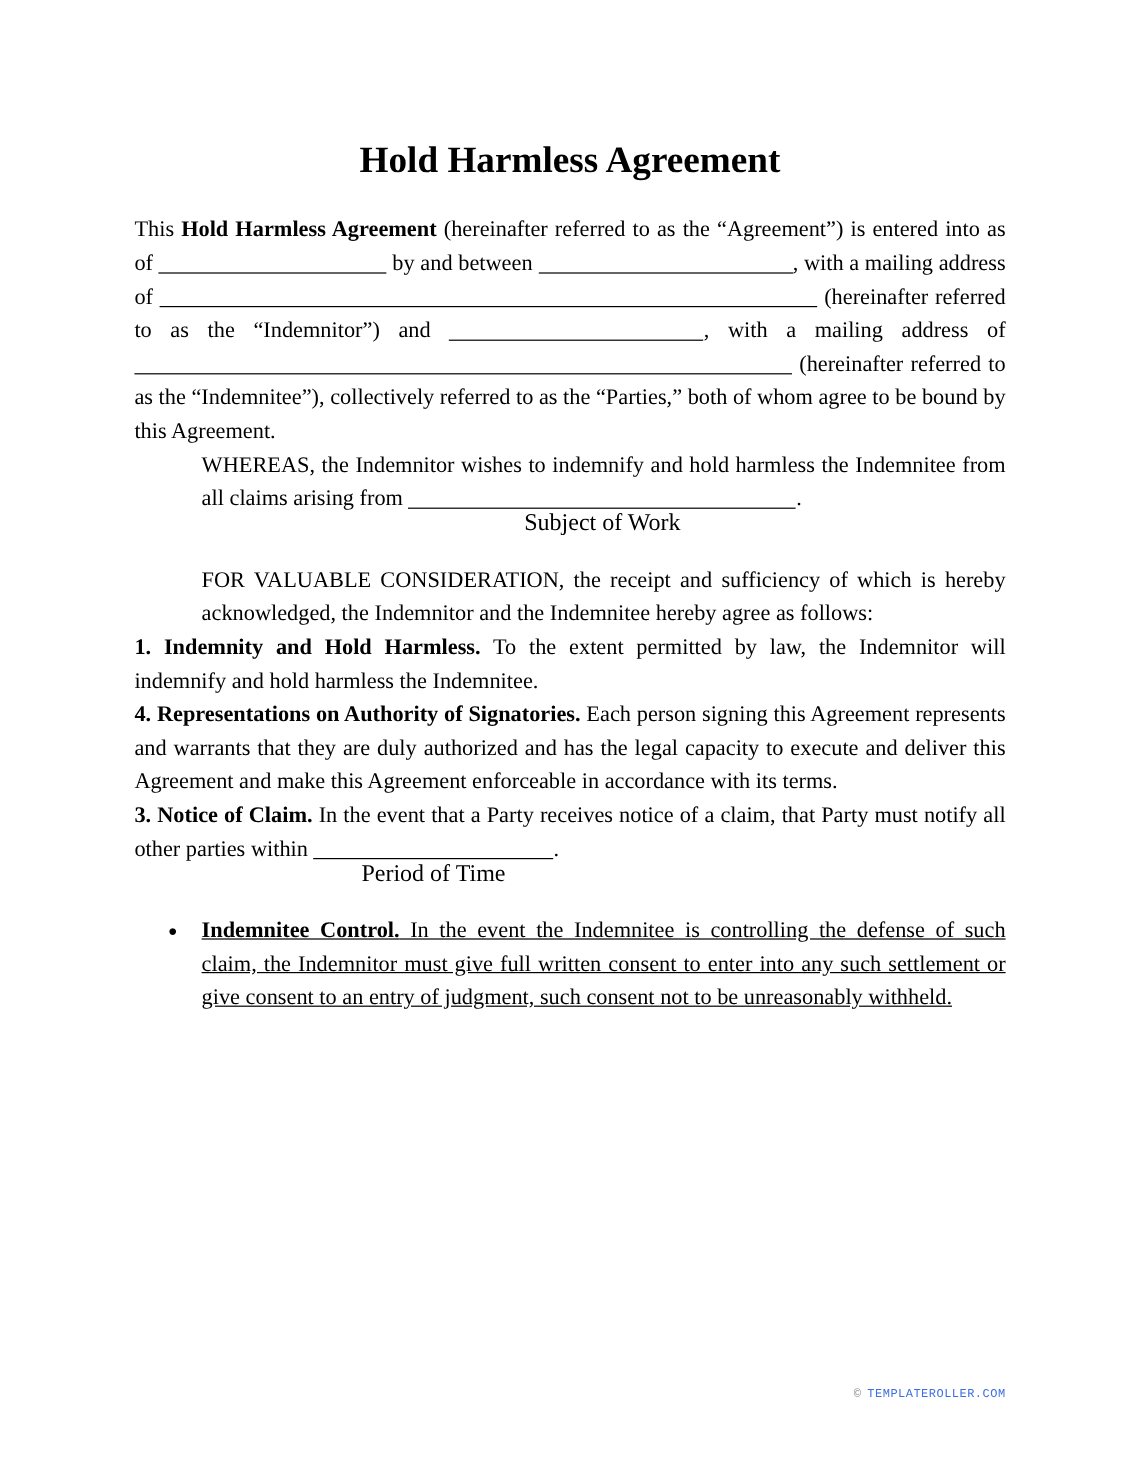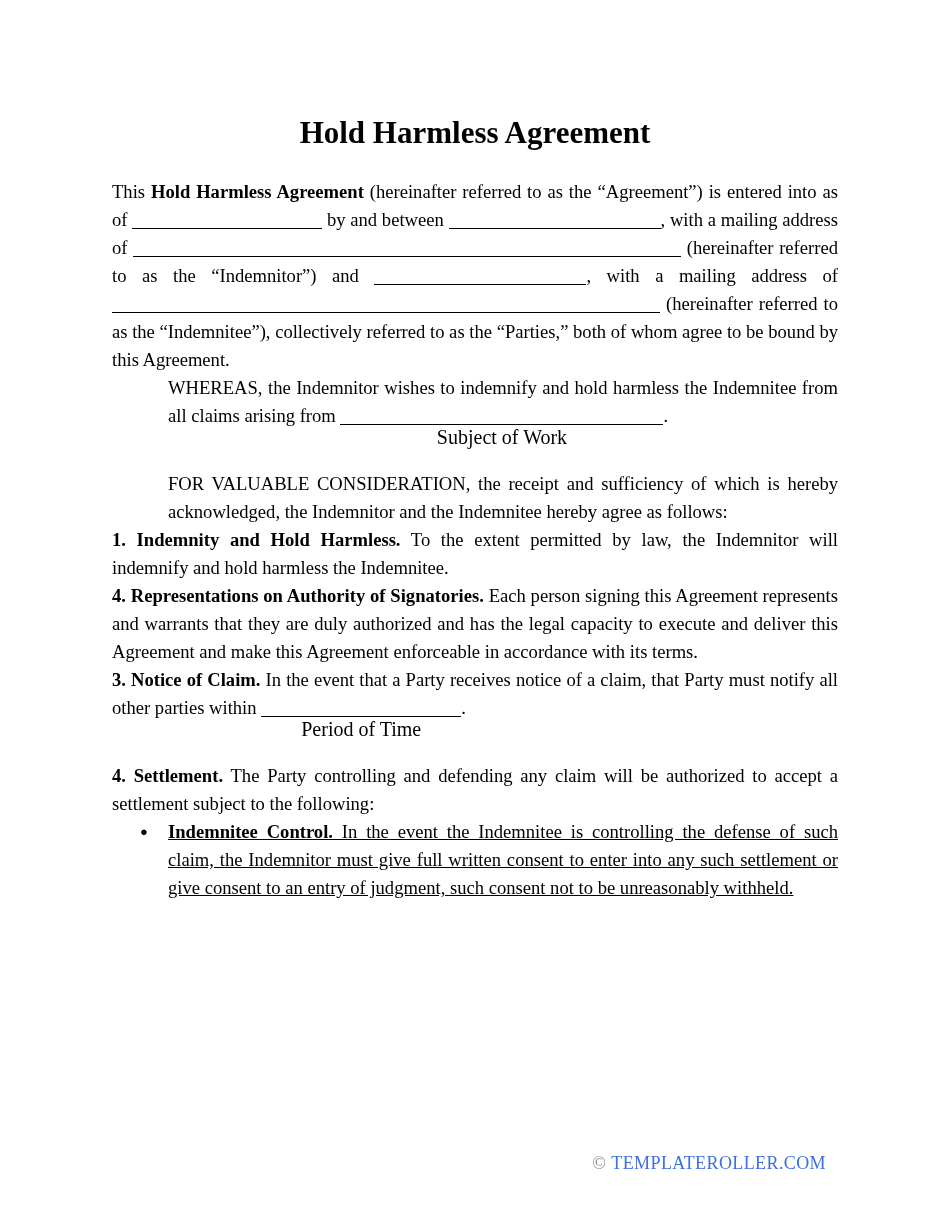--- a/index.html
+++ b/index.html
@@ -50,44 +50,43 @@
     left:50%;
     top:20px;
     transform:translateX(-50%);
     font-size:20px;
     line-height:26px;
     white-space:nowrap;
     font-weight:400;
   }
   .footer {
     position:absolute;
-    right:124px;
+    right:112px;
     top:1149px;
-    font-family:Liberation Serif, serif;
-    font-size:18px;
+    font-family:Liberation Mono, monospace;
+    font-size:10px;
     letter-spacing:0.4px;
     white-space:nowrap;
   }
   .footer .copy { color:#8f8f8f; margin-right:5px; }
   .footer .site { color:#3e6ee3; text-decoration:none; cursor:pointer; }
 </style>
 </head>
 <body>
 
 <div class="page">
   <div class="content">
     <h1 class="doc-title">Hold Harmless Agreement</h1>
     <div id="document-body">
         <div class="para body"><span>This </span><span class="b">Hold Harmless Agreement</span><span> (hereinafter referred to as the “Agreement”) is entered into as of </span><span class="blank" style="width: 190px;"></span><span> by and between </span><span class="blank" style="width: 212px;"></span><span>, with a mailing address of </span><span class="blank" style="width: 548px;"></span><span> (hereinafter referred to as the “Indemnitor”) and </span><span class="blank" style="width: 212px;"></span><span>, with a mailing address of </span><span class="blank" style="width: 548px;"></span><span> (hereinafter referred to as the “Indemnitee”), collectively referred to as the “Parties,” both of whom agree to be bound by this Agreement.</span></div>
         <div class="para recital has-caption"><span>WHEREAS, the Indemnitor wishes to indemnify and hold harmless the Indemnitee from all claims arising from </span><span class="blank" style="width: 323px;"><span class="caption">Subject of Work</span></span><span>.</span></div>
         <div class="para recital"><span>FOR VALUABLE CONSIDERATION, the receipt and sufficiency of which is hereby acknowledged, the Indemnitor and the Indemnitee hereby agree as follows:</span></div>
         <div class="para section"><span class="b">1. Indemnity and Hold Harmless.</span><span> To the extent permitted by law, the Indemnitor will indemnify and hold harmless the Indemnitee.</span></div>
         <div class="para section"><span class="b">4. Representations on Authority of Signatories.</span><span> Each person signing this Agreement represents and warrants that they are duly authorized and has the legal capacity to execute and deliver this Agreement and make this Agreement enforceable in accordance with its terms.</span></div>
         <div class="para section has-caption"><span class="b">3. Notice of Claim.</span><span> In the event that a Party receives notice of a claim, that Party must notify all other parties within </span><span class="blank" style="width: 200px;"><span class="caption">Period of Time</span></span><span>.</span></div>
-        <div class="para section"><span class="b">4. Settlement.</span><span> The Party controlling and defending any claim will be authorized to accept a settlement subject to the following:</span></div>
         <div class="para bullet">
           <span class="marker">●</span>
           <div class="bullet-content"><span class="b">Indemnitee Control.</span><span> In the event the Indemnitee is controlling the defense of such claim, the Indemnitor must give full written consent to enter into any such settlement or give consent to an entry of judgment, such consent not to be unreasonably withheld.</span></div>
         </div>
       </div>
   </div>
   <div class="footer"><span class="copy">©</span><span class="site">TEMPLATEROLLER.COM</span></div>
 </div>
 
 </body></html>

